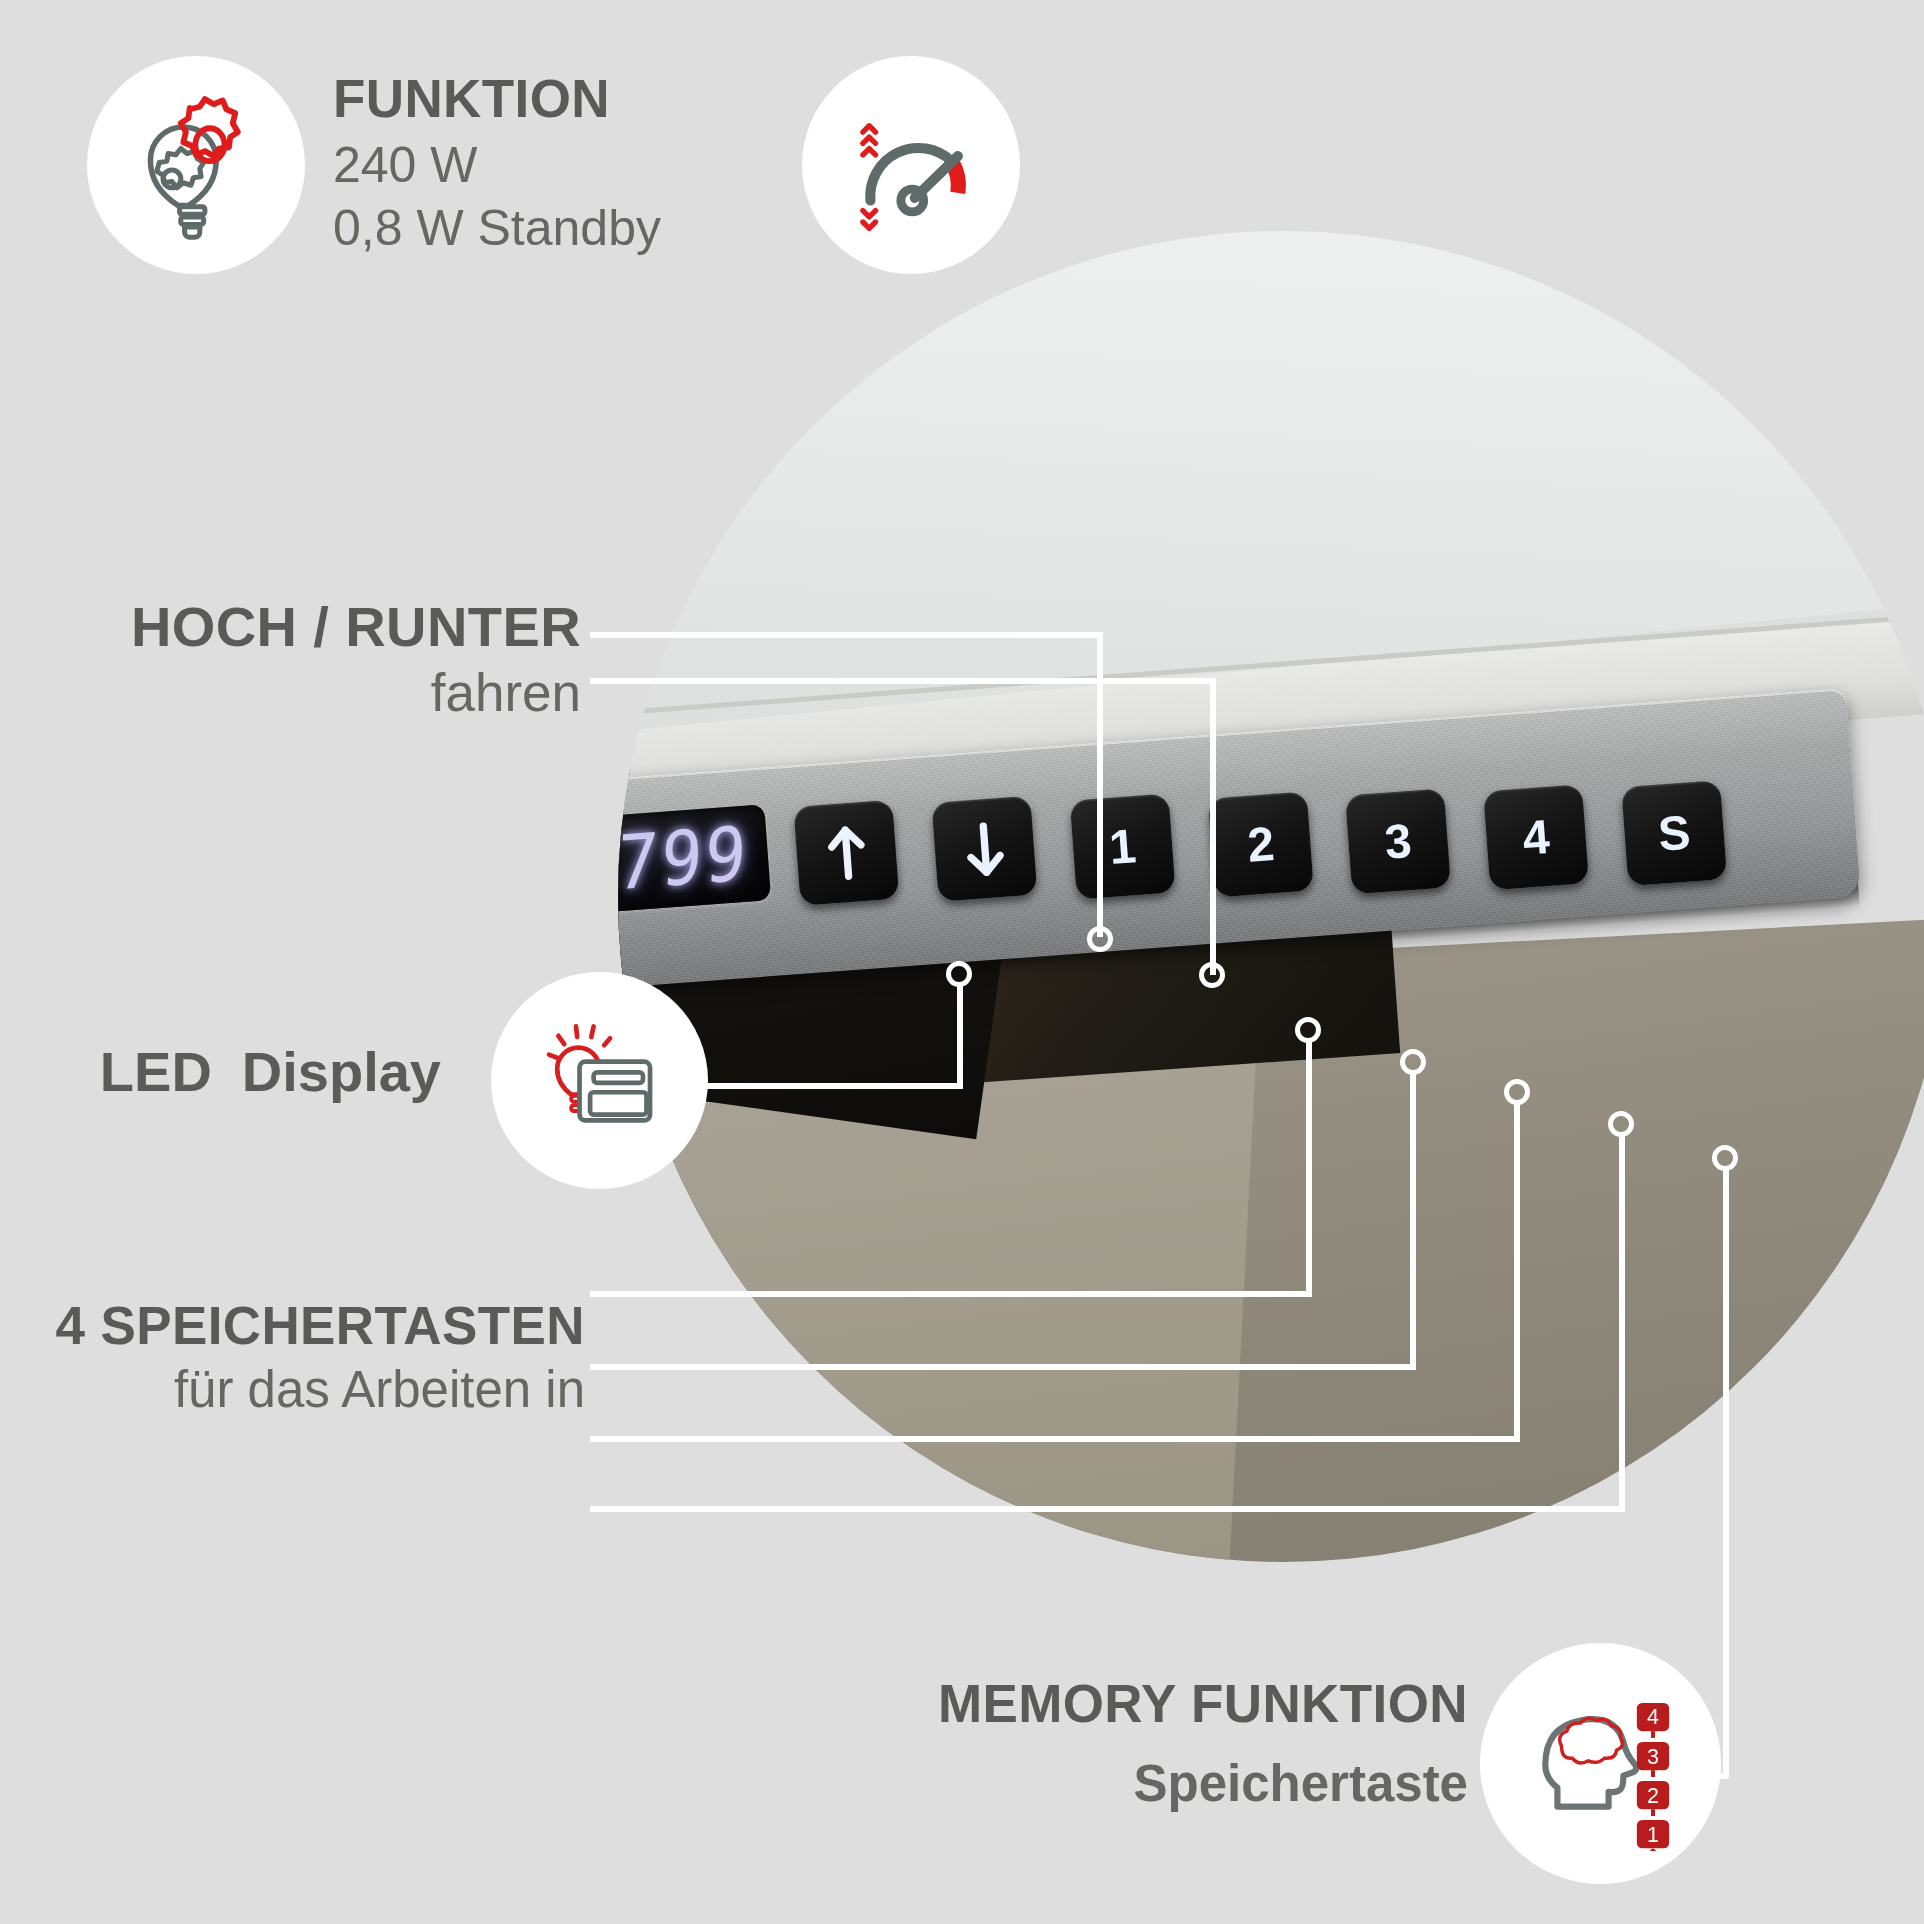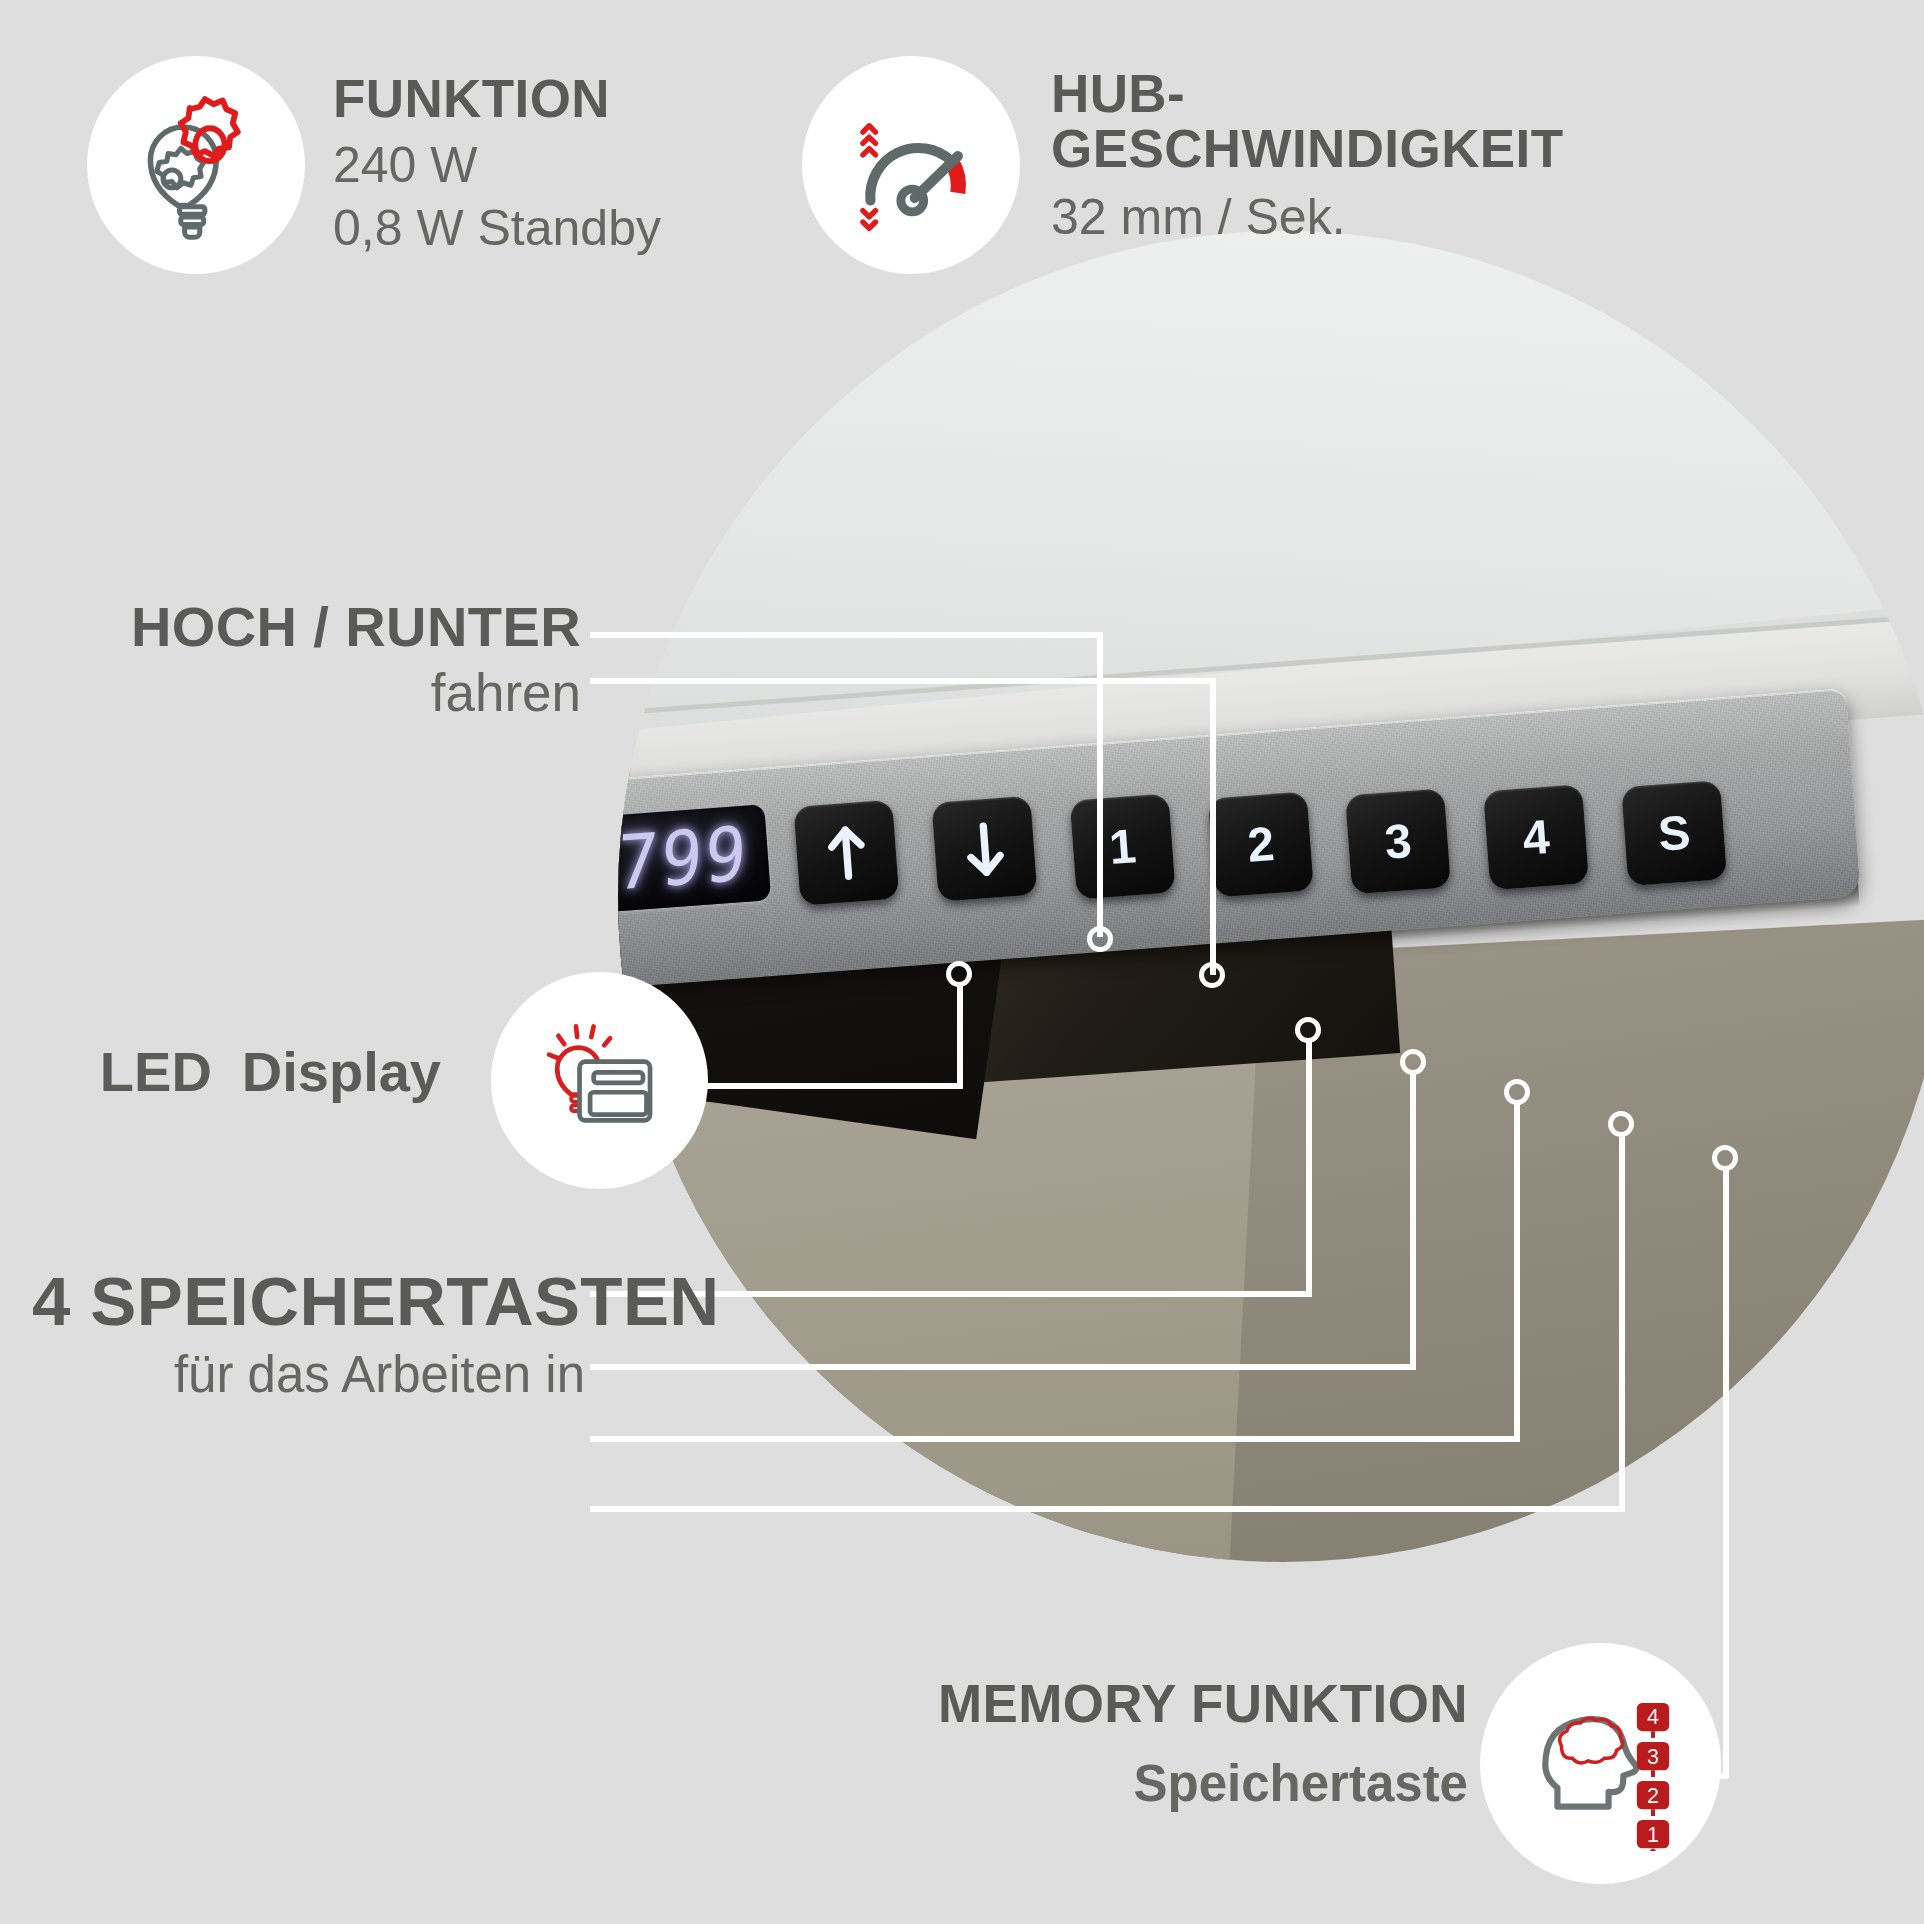--- a/index.html
+++ b/index.html
@@ -277,25 +277,20 @@
         <path d="M22 43 L27 38 L32 43"></path>
         <path d="M22 52 L27 47 L32 52"></path>
       </g>
 
       <g stroke="#e01b1b" stroke-width="4.2" fill="none" stroke-linecap="round" stroke-linejoin="round">
         <path d="M22 96 L27 101 L32 96"></path>
         <path d="M22 105 L27 110 L32 105"></path>
       </g>
     </svg>
   </div>
-  <div class="txt" style="left:1051px; top:66px; width:658px;">
-    <div class="t-head nowrap">HUB-</div>
-    <div class="t-head nowrap">GESCHWINDIGKEIT</div>
-    <div class="t-sub nowrap" style="margin-top:13px;">32 mm / Sek.</div>
-  </div>
 
   <div class="txt right" style="left:84px; top:598px; width:497px;">
     <div class="t-head nowrap" style="font-size:56px;">HOCH / RUNTER</div>
     <div class="t-sub nowrap" style="margin-top:6.4px;font-size:53px;">fahren</div>
   </div>
 
   <div class="txt right mix nowrap" style="left:72px; top:1039px; width:369px; font-size:56px;">
     <span class="b">LED</span>
     <span class="l" style="margin-left:14.4px;">Display</span>
   </div>
@@ -314,21 +309,21 @@
       <rect x="36" y="73" width="13" height="5" rx="2" fill="none" stroke="#d81f1f" stroke-width="3.4"></rect>
       <rect x="36" y="81" width="13" height="5" rx="2" fill="none" stroke="#d81f1f" stroke-width="3.4"></rect>
 
       <rect x="43" y="44" width="60" height="50" rx="5" fill="#fff" stroke="#5f6b6b" stroke-width="4"></rect>
       <rect x="55" y="53" width="42" height="9" rx="3" fill="none" stroke="#5f6b6b" stroke-width="4"></rect>
       <rect x="52" y="70" width="48" height="19" rx="3" fill="none" stroke="#5f6b6b" stroke-width="4"></rect>
     </svg>
   </div>
 
   <div class="txt right" style="left:32px; top:1266px; width:553px;">
-    <div class="t-head nowrap" style="font-size:69px;">4 SPEICHERTASTEN</div>
+    <div class="t-head nowrap" style="font-size:53px;margin-top:32px;">4 SPEICHERTASTEN</div>
     <div class="t-sub nowrap" style="margin-top:8px;font-size:51px;">für das Arbeiten in</div>
   </div>
 
   <div class="txt right" style="left:802px; top:1676px; width:666px;">
     <div class="t-head nowrap" style="font-size:53px;">MEMORY FUNKTION</div>
     <div class="t-sub nowrap" style="margin-top:24px;font-size:51px;font-weight:bold;">Speichertaste</div>
   </div>
   <div class="badge" style="left:1480px; top:1643px; width:241px; height:241px;">
     <svg width="175" height="175" viewBox="0 0 130 130">
 

